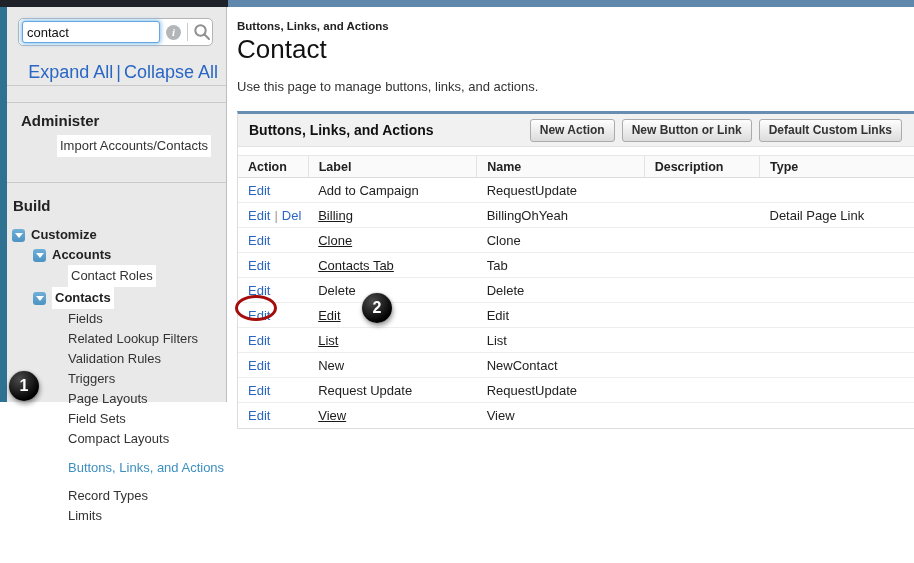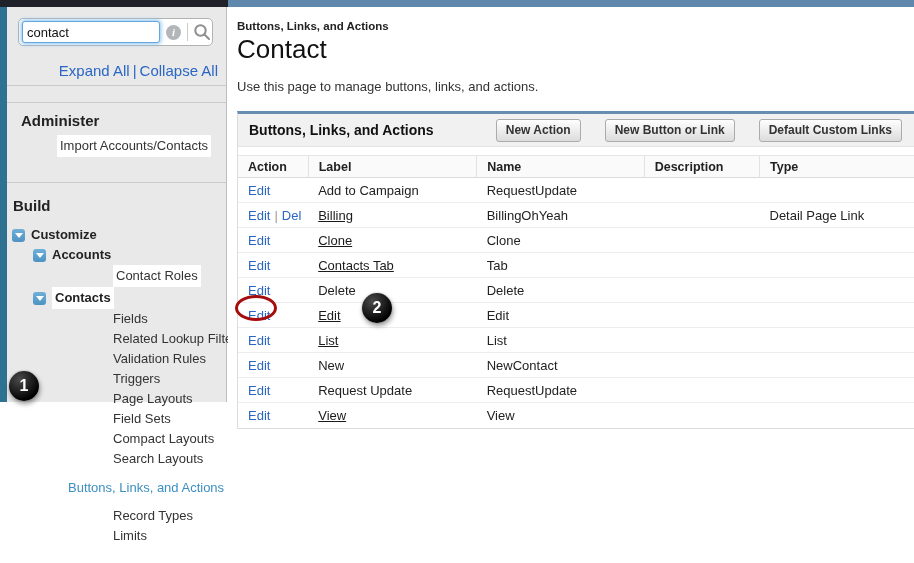--- a/index.html
+++ b/index.html
@@ -21,21 +21,21 @@
     display:flex; align-items:center; }
   .search-input { width:138px; height:22px; margin-left:3px; padding:0 4px;
     font-size:13px; color:#111; font-family:"Liberation Sans",sans-serif;
     border:1px solid #64a6dd; border-radius:3px; outline:none;
     box-shadow:0 0 4px 1px #86c4ee; background:#fff; }
   .info-icon { width:15px; height:15px; margin-left:6px; border-radius:50%;
     background:#b3b6b9; color:#fff; font:italic bold 11px "Liberation Serif", serif;
     display:flex; align-items:center; justify-content:center; }
   .search-sep { width:1px; height:18px; background:#ccc; margin:0 5px 0 6px; }
   .mag-icon { display:block; }
-  .expand-links { position:absolute; right:8px; top:55px; font-size:15px; }
+  .expand-links { position:absolute; right:8px; top:55px; font-size:18px; }
   .expand-links a { color:#2a66c4; text-decoration:none; }
   .expand-links .pipe { color:#2a66c4; margin:0 3px; }
   .gap-strip { height:17px; border-bottom:1px solid #c9c9c9; }
 
   .side-section { border-bottom:1px solid #c9c9c9; }
   .side-section.last { border-bottom:none; }
   .sec-administer { padding:7px 0 25px 8px; }
   .sec-build { padding:12px 0 0 0; }
   .side-heading { font-size:15px; font-weight:bold; color:#222;
     padding-left:6px; line-height:22px; }
@@ -47,38 +47,38 @@
   .tree-item .hl { background:#fff; padding:1px 3px; }
   .tri { width:13px; height:13px; border-radius:3px; flex:0 0 13px;
     background:linear-gradient(#6fb0d8,#4d92c2); margin-right:6px;
     display:flex; align-items:center; justify-content:center; }
   .tri:after { content:""; width:0; height:0;
     border-left:4px solid transparent; border-right:4px solid transparent;
     border-top:5px solid #fff; margin-top:1px; }
   .d1 { padding-left:5px; }
   .d2 { padding-left:26px; }
   .leaf1 { padding-left:42px; }
-  .leaf2 { padding-left:61px;margin-left:45px; }
+  .leaf2 { padding-left:61px; }
   .sel-row { background:#fff; margin:8px 0 7px 43px; height:22px; line-height:22px;
     padding-left:18px; color:#3d8fc0; font-weight:normal; }
   .sel-row .lbl { white-space:nowrap; }
 
   
   .main { position:absolute; left:228px; top:7px; right:0; bottom:0;
     background:#fff; padding-left:9px; }
   .crumb { margin-top:13px; font-size:11.5px; font-weight:bold; color:#222; }
   .page-title { margin-top:2px; font-size:26px; font-weight:normal; color:#111; }
   .intro { margin-top:14px; font-size:13px; color:#333; }
 
   .panel { margin-top:17px; border:1px solid #dcdcdc; border-right:none;
     border-top:3px solid #678eb0; width:678px; }
   .panel-head { height:33px; background:#f1f1f1; display:flex; align-items:center;
     border-bottom:1px solid #e3e3e3; }
   .panel-title { font-size:14px; font-weight:bold; color:#111; padding-left:11px; flex:1; }
-  .btn-row { display:flex; gap:24px; padding-right:13px; }
+  .btn-row { display:flex; gap:7px; padding-right:13px; }
   .sf-btn { height:23px; padding:0 9px; font:bold 12px "Liberation Sans",sans-serif;
     color:#333; background:linear-gradient(#fefefe,#dcdcdc); border:1px solid #ababab;
     border-radius:3px; cursor:pointer; white-space:nowrap; }
 
   .tbl-wrap { background:#fff; padding-top:8px; }
   table.grid { border-collapse:collapse; width:678px; table-layout:fixed; font-size:13px; }
   table.grid th { background:#fafafa; font-size:12.5px; font-weight:bold; color:#222;
     text-align:left; height:22px; padding:0 0 0 10px;
     border-top:1px solid #e6e6e6; border-bottom:1px solid #dcdcdc;
     border-right:1px solid #e3e3e3;margin-top:20px; }
@@ -164,23 +164,20 @@
             <span class="lbl">Triggers</span>
           </div>
           <div class="tree-item leaf2">
             <span class="lbl">Page Layouts</span>
           </div>
           <div class="tree-item leaf2">
             <span class="lbl">Field Sets</span>
           </div>
           <div class="tree-item leaf2">
             <span class="lbl">Compact Layouts</span>
-          </div>
-          <div class="tree-item leaf2">
-            <span class="lbl">Search Layouts</span>
           </div>
           <div class="tree-item sel-row">
             <span class="lbl">Buttons, Links, and Actions</span>
           </div>
           <div class="tree-item leaf2">
             <span class="lbl">Record Types</span>
           </div>
           <div class="tree-item leaf2">
             <span class="lbl">Limits</span>
           </div>

